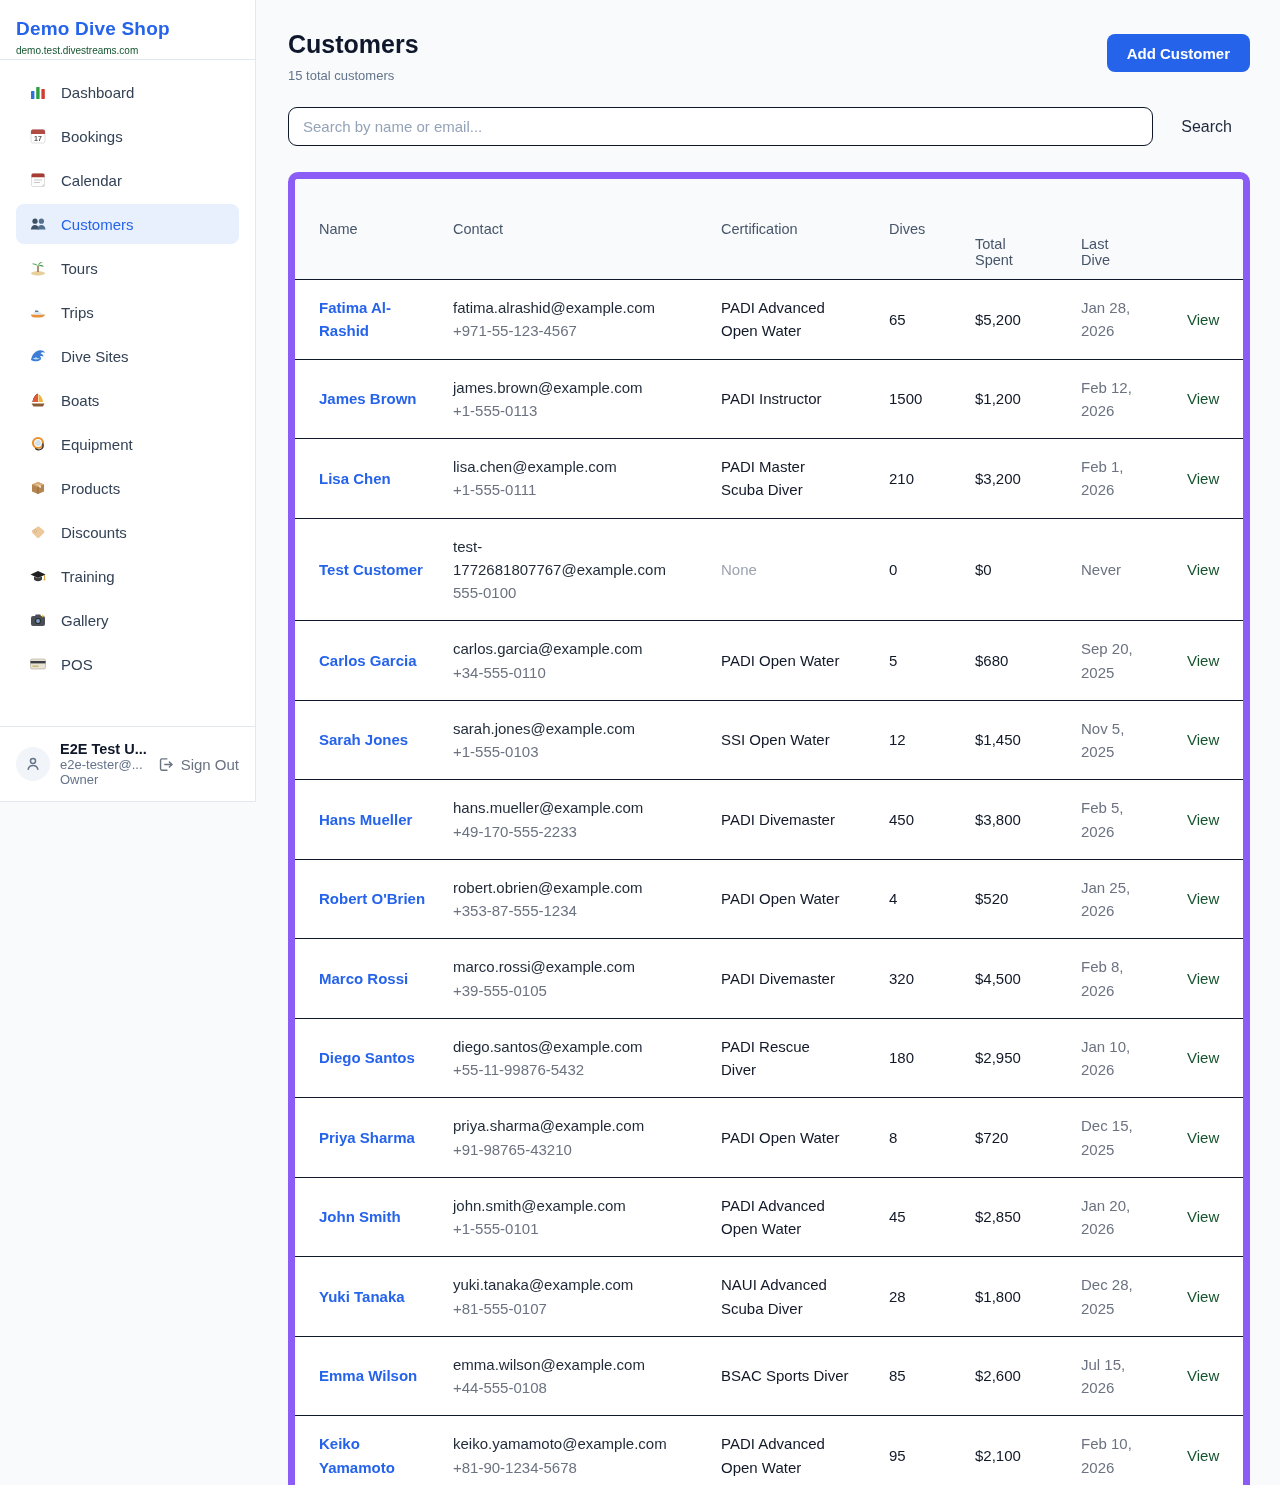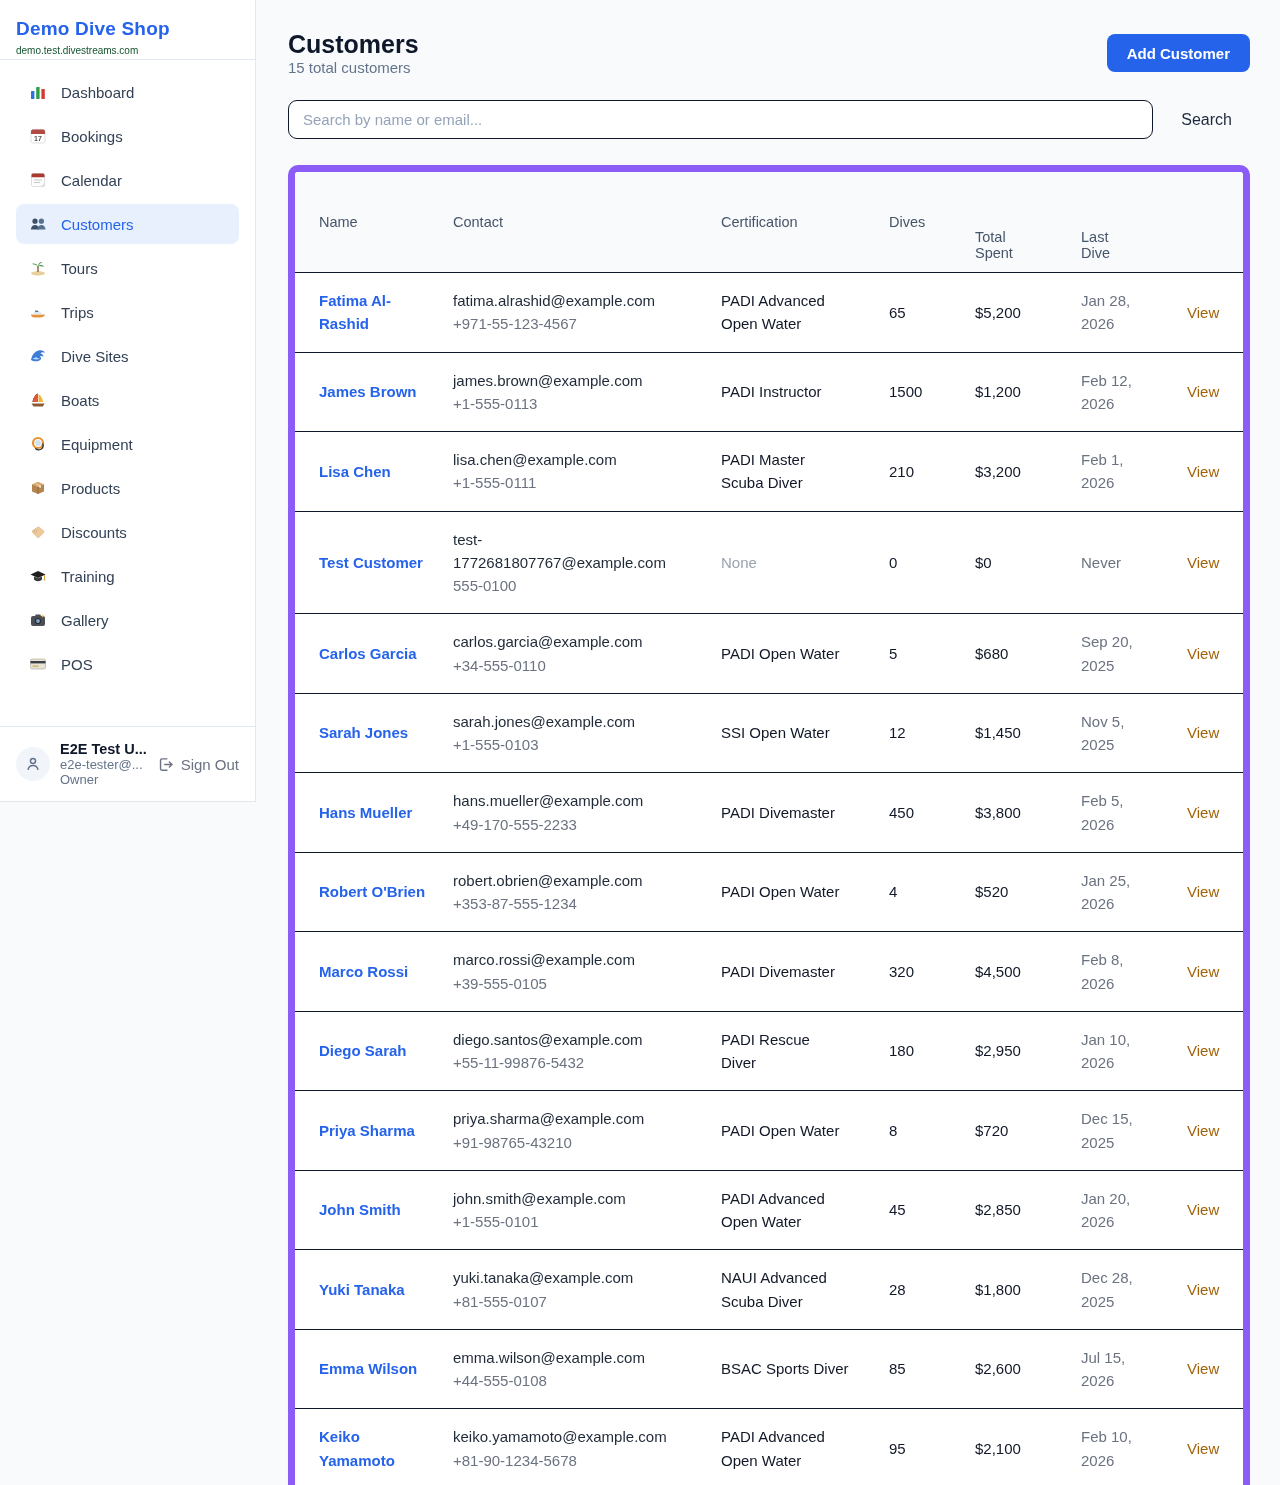--- a/index.html
+++ b/index.html
@@ -46,21 +46,21 @@
   .user-email, .user-role { font-size:13px; color:#64748b; white-space:nowrap; }
   .signout {
     display:flex; align-items:center; gap:7px;
     color:#6b7280; font-size:15px; cursor:pointer; white-space:nowrap;
   }
 
   
   .main { position:absolute; left:256px; top:0; width:1024px; padding:30px 30px 42px 32px; }
   .page-header { display:flex; justify-content:space-between; align-items:flex-start; }
   .page-title { font-size:25px; font-weight:700; color:#0f172a; }
-  .page-subtitle { font-size:15px; color:#64748b; }
+  .page-subtitle { font-size:13px; color:#64748b; margin-top:9px; }
   .btn-primary {
     background:#2563eb; color:#fff; border:none; border-radius:8px;
     font-size:15px; font-weight:600; padding:0 20px; height:38px;
     font-family:inherit; cursor:pointer; margin-top:4px;
   }
   .search-row { display:flex; align-items:center; margin-top:24px; }
   .search-input {
     flex:1; height:39px; border:1px solid #0f172a; border-radius:9px;
     padding:0 14px; font-size:15px; font-family:inherit; color:#0f172a;
     background:#fff; outline:none;
@@ -90,21 +90,21 @@
     border-bottom:1px solid #0f172a; vertical-align:middle; line-height:1.55;
   }
   tbody tr:last-child td { border-bottom:none; }
   tbody td:first-child { padding-left:24px; }
   .name-link { color:#2563eb; font-weight:600; cursor:pointer; display:inline-block; max-width:112px; }
   .email { color:#1f2937; display:block; max-width:214px; overflow-wrap:break-word; }
   .phone { color:#6b7280; display:block; }
   .cert { display:inline-block; max-width:128px; }
   .cert.muted { color:#9ca3af; }
   .last-dive { color:#6b7280; display:inline-block; max-width:60px; }
-  .view-link { color:#a16207; font-weight:500; cursor:pointer; }
+  .view-link { color:#14532d; font-weight:500; cursor:pointer; }
 </style>
 </head>
 <body>
 
 <aside class="sidebar">
   <div class="shop-header">
     <div class="shop-name">Demo Dive Shop</div>
     <div class="shop-domain">demo.test.divestreams.com</div>
   </div>
 
@@ -441,21 +441,21 @@
         <span class="phone">+39-555-0105</span>
       </td>
       <td><span class="cert">PADI Divemaster</span></td>
       <td><span>320</span></td>
       <td><span>$4,500</span></td>
       <td><span class="last-dive">Feb 8, 2026</span></td>
       <td><span class="view-link">View</span></td>
     </tr>
 
     <tr>
-      <td><span class="name-link">Diego Sarah</span></td>
+      <td><span class="name-link">Diego Santos</span></td>
       <td>
         <span class="email">diego.santos@example.com</span>
         <span class="phone">+55-11-99876-5432</span>
       </td>
       <td><span class="cert">PADI Rescue Diver</span></td>
       <td><span>180</span></td>
       <td><span>$2,950</span></td>
       <td><span class="last-dive">Jan 10, 2026</span></td>
       <td><span class="view-link">View</span></td>
     </tr>

